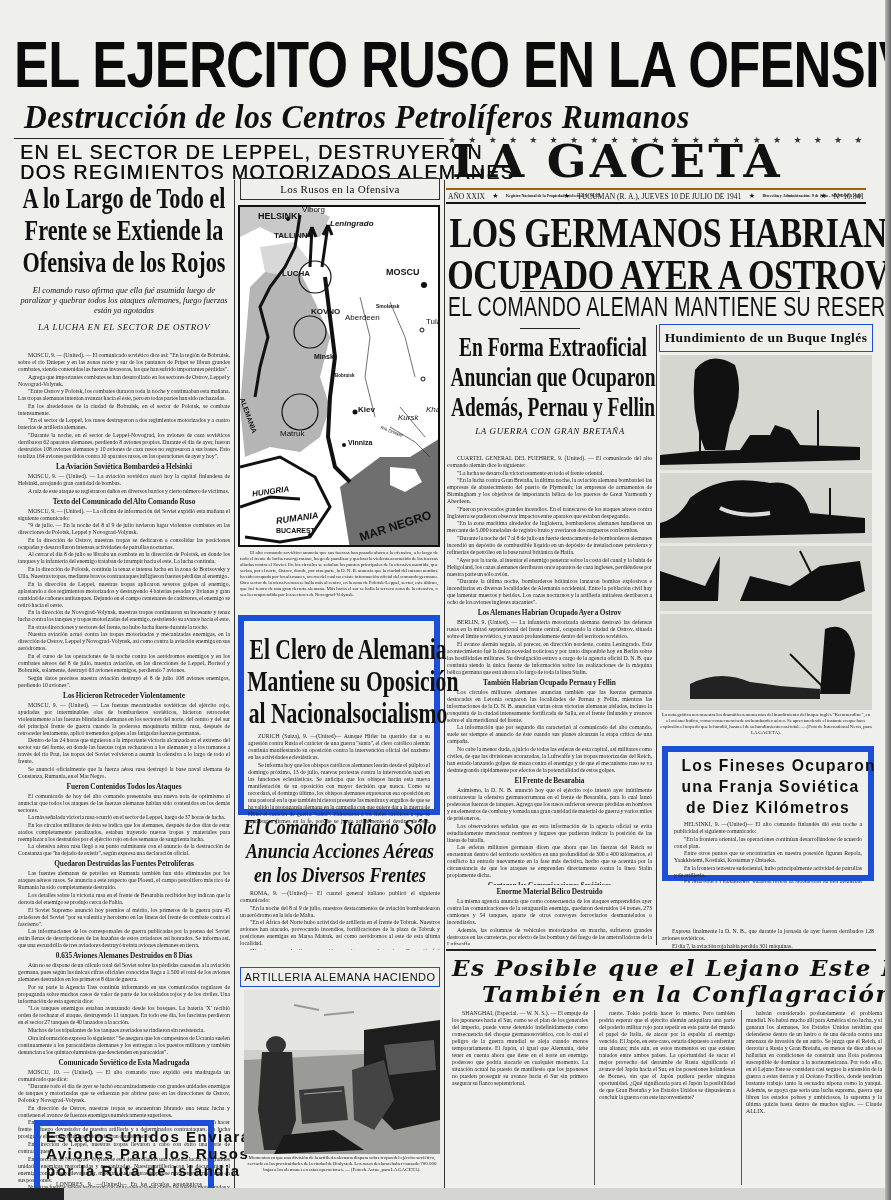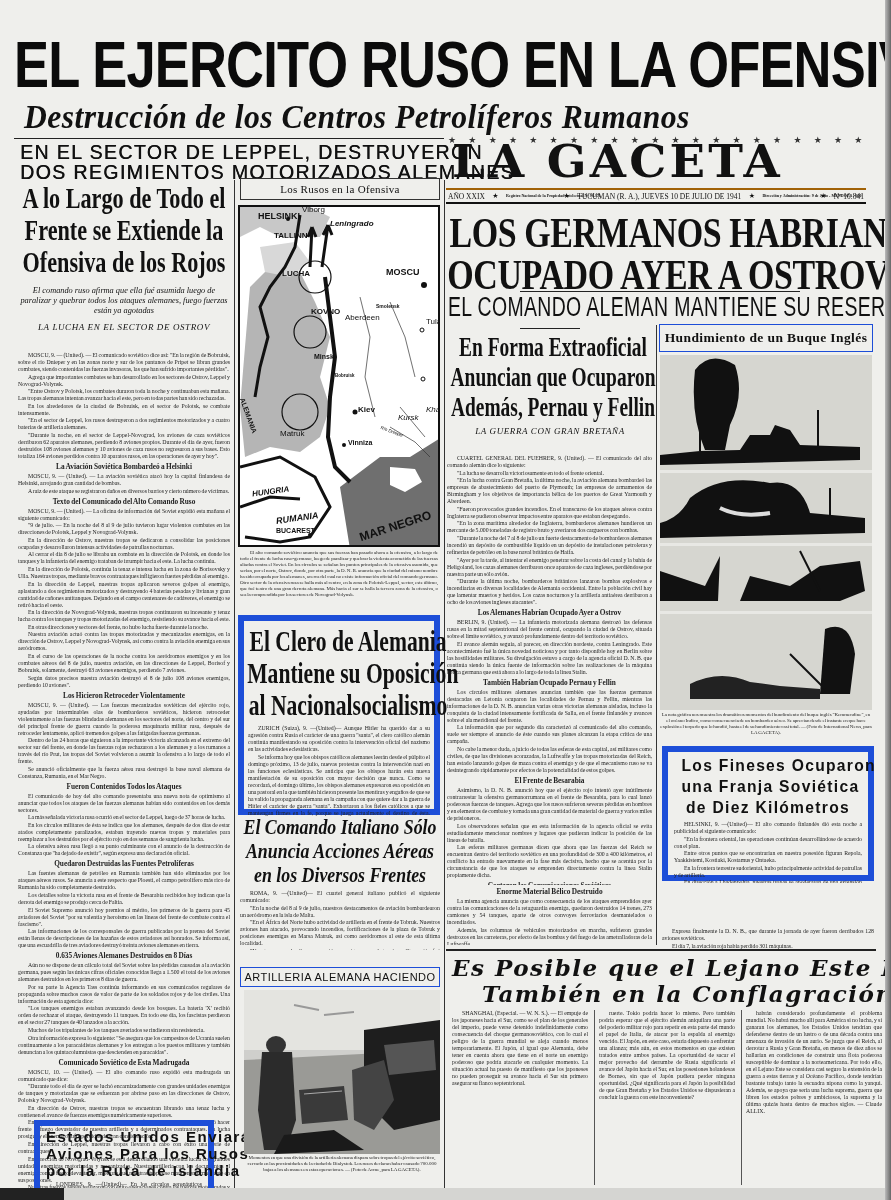--- a/index.html
+++ b/index.html
@@ -81,21 +81,21 @@
   .bottom-strip .dark { position: absolute; left: 0; top: 0; width: 64px; height: 12px; background: #222; }
 
   
   .map-title-box { position: absolute; left: 240px; top: 178px; width: 200px; height: 22px; border: 1px solid #333; }
   .map-title { font-size: 11px; line-height: 20px; text-align: center; letter-spacing: 0.3px; }
   .map-frame { position: absolute; left: 238px; top: 205px; width: 202px; height: 342px; border: 2px solid #111; background: #fff; overflow: hidden; }
   .map-frame svg { position: absolute; left: 0; top: 0; }
   .map-label { position: absolute; font-family: "Liberation Sans", sans-serif; font-weight: bold; white-space: nowrap; color: #111; }
   .map-caption { position: absolute; left: 240px; top: 550px; width: 198px; font-size: 5px; line-height: 6px; }
 
-  .clero-box { left: 238px; top: 615px; width: 202px; height: 200px; padding: 4px 4px; }
+  .clero-box { left: 238px; top: 615px; width: 202px; height: 200px; padding: 12px 4px; }
   .clero-hl { font-size: 30px; line-height: 32px; transform: scaleX(0.72); width: 280px; margin-left: -40px; }
   .italiano-hl {
     position: absolute; left: 238px; top: 815px; width: 204px;
     font-style: italic; font-weight: bold; font-size: 21px; line-height: 24px;
     text-align: center; transform: scaleX(0.85); transform-origin: left top; width: 240px; white-space: nowrap;
   }
   .italiano-body { position: absolute; left: 240px; top: 890px; width: 200px; height: 60px; }
 
   .artilleria-box { left: 240px; top: 967px; width: 200px; height: 20px; border-width: 1px; }
   .artilleria-title { font-family: "Liberation Sans", sans-serif; font-size: 11px; line-height: 18px; text-align: center; letter-spacing: 0.5px; }

